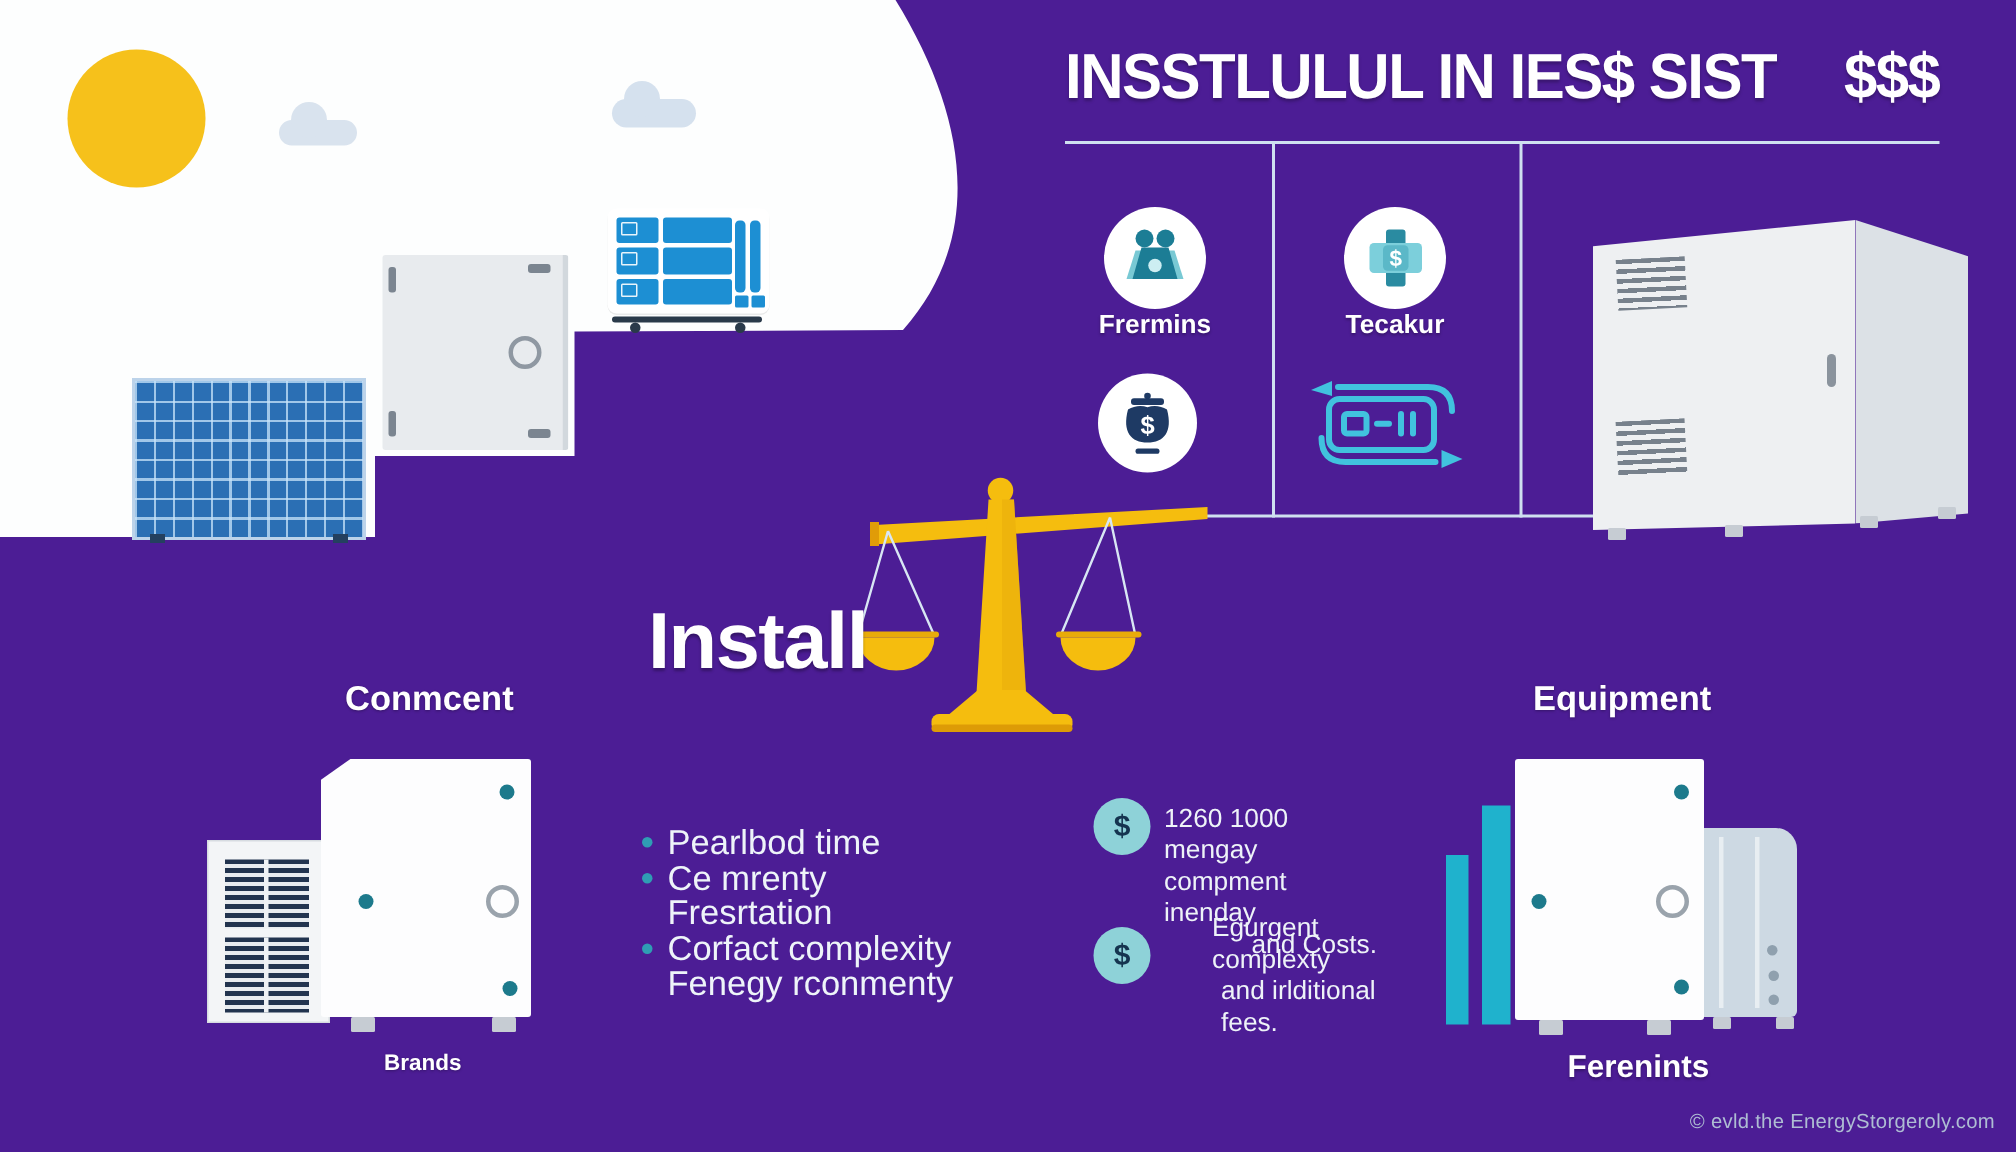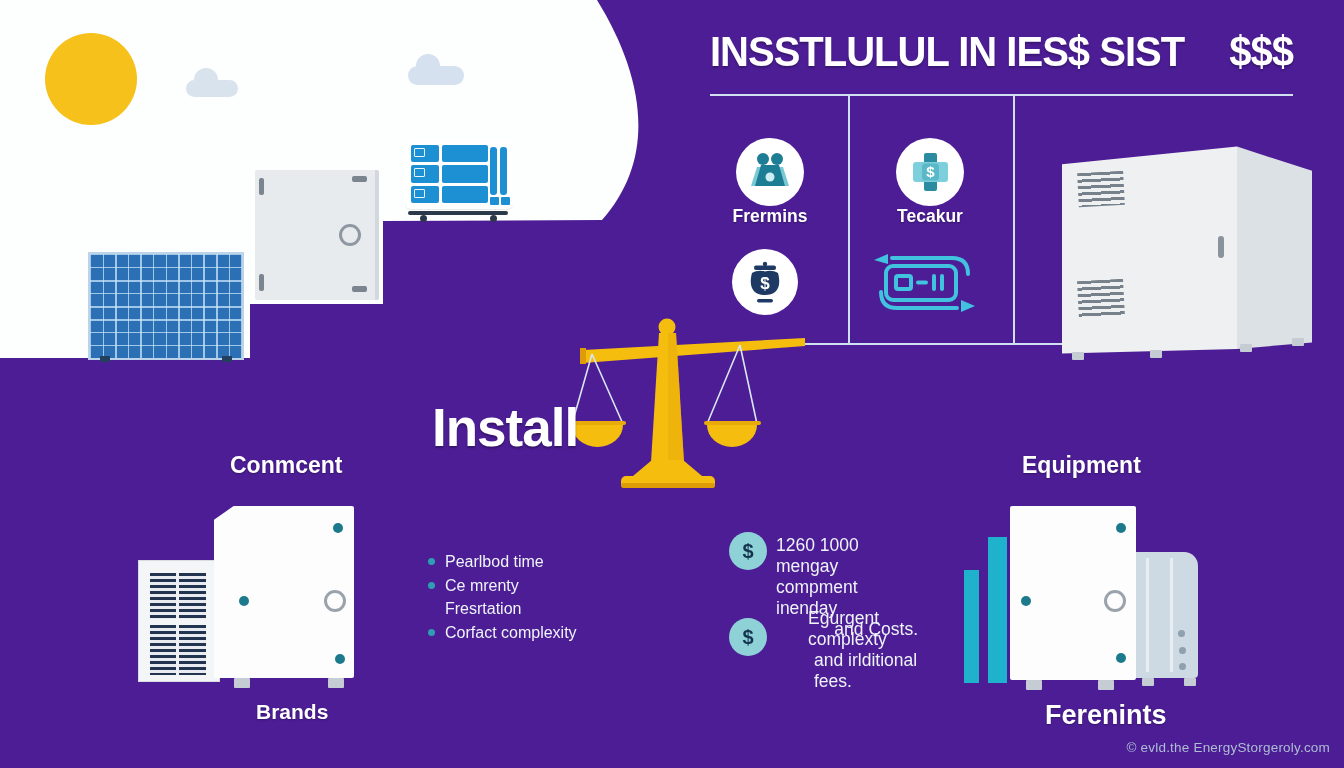--- a/index.html
+++ b/index.html
@@ -66,21 +66,21 @@
   .ventunit{left:138px;top:560px;width:80px;height:120px;background:#f3f5f7;border:1px solid #d7dce1;}
   .ventblock{position:absolute;left:11px;width:56px;background:repeating-linear-gradient(to bottom,#22344f 0 3px,#e8ecf0 3px 6px);}
   .ventblock::after{content:"";position:absolute;left:26px;top:0;bottom:0;width:3px;background:#eef1f4;}
   .cabinet{background:#fdfdfe;border-radius:2px;}
   .cab-l{left:214px;top:506px;width:140px;height:172px;clip-path:polygon(0 8%,14% 0,100% 0,100% 100%,0 100%);}
   .cab-r{left:1010px;top:506px;width:126px;height:174px;}
   .tealdot{position:absolute;width:10px;height:10px;border-radius:50%;background:#1d7a8c;}
   .ringsm{position:absolute;width:16px;height:16px;border:3px solid #9aa3ac;border-radius:50%;}
 
   
-  .factors{left:428px;top:551px;width:230px;color:#eef4f9;font-size:16px;line-height:21px;}
+  .factors{left:428px;top:551px;width:230px;color:#eef4f9;font-size:23px;line-height:21px;}
   .factor{display:flex;gap:10px;margin-bottom:2.5px;align-items:flex-start;}
   .factor .dot{flex:0 0 auto;width:7px;height:7px;border-radius:50%;background:#2f9db4;margin-top:7px;}
   .factor.cont{padding-left:17px;align-items:center;}
 
   
   .notecirc{width:38px;height:38px;border-radius:50%;background:#8ed2d8;display:flex;align-items:center;justify-content:center;
     color:#15344f;font-weight:800;font-size:20px;}
   .notetext{position:absolute;color:#eef3f8;font-size:17.5px;line-height:21px;width:142px;}
   .notetext span{display:block;}
   .notetext .r{text-align:right;}
@@ -217,22 +217,22 @@
     <rect x="209" y="109" width="57" height="4" rx="2" fill="#e8ab09"></rect>
     <path d="M212,113 A25,22 0 0 0 262,113 Z" fill="#f5bd0e"></path>
     <polygon points="157,148 188,148 207,164 138,164" fill="#f5bd0e"></polygon>
     <rect x="126" y="164" width="94" height="12" rx="5" fill="#f5bd0e"></rect>
     <rect x="126" y="171" width="94" height="5" rx="2.5" fill="#dd9b06"></rect>
   </svg>
   <div class="abs word" style="left:432px;top:397px;">Install</div>
 
   <div class="abs sec-label" style="left:230px;top:452px;font-size:23px;text-align:center;">Conmcent</div>
   <div class="abs sec-label" style="left:1022px;top:452px;font-size:23px;">Equipment</div>
-  <div class="abs sec-label" style="left:256px;top:700px;font-size:21px;">Brands</div>
-  <div class="abs sec-label" style="left:1045px;top:700px;font-size:27px;">Ferenints</div>
+  <div class="abs sec-label" style="left:256px;top:700px;font-size:15px;">Brands</div>
+  <div class="abs sec-label" style="left:1045px;top:700px;font-size:21px;">Ferenints</div>
 
   <div class="abs ventunit">
     <div class="ventblock" style="top:12px;height:46px;"></div>
     <div class="ventblock" style="top:64px;height:50px;"></div>
   </div>
   <div class="abs cabinet cab-l">
     <div class="tealdot" style="left:25px;top:90px;"></div>
     <div class="tealdot" style="left:119px;top:17px;"></div>
     <div class="tealdot" style="left:121px;top:148px;"></div>
     <div class="ringsm" style="left:110px;top:84px;"></div>
@@ -248,20 +248,23 @@
     <div class="factor">
         <span class="dot"></span>
         <span>Ce mrenty</span>
       </div>
     <div class="factor cont">
         <span>Fresrtation</span>
       </div>
     <div class="factor">
         <span class="dot"></span>
         <span>Corfact complexity</span>
+      </div>
+    <div class="factor cont">
+        <span>Fenegy rconmenty</span>
       </div>
   </div>
 
   <div class="abs notecirc" style="left:729px;top:532px;">
       <span>$</span>
     </div>
   <div class="notetext" style="left:776px;top:535px;">
     <span>1260 1000 mengay</span>
     <span>compment inenday</span>
     <span class="r">and Costs.</span>

